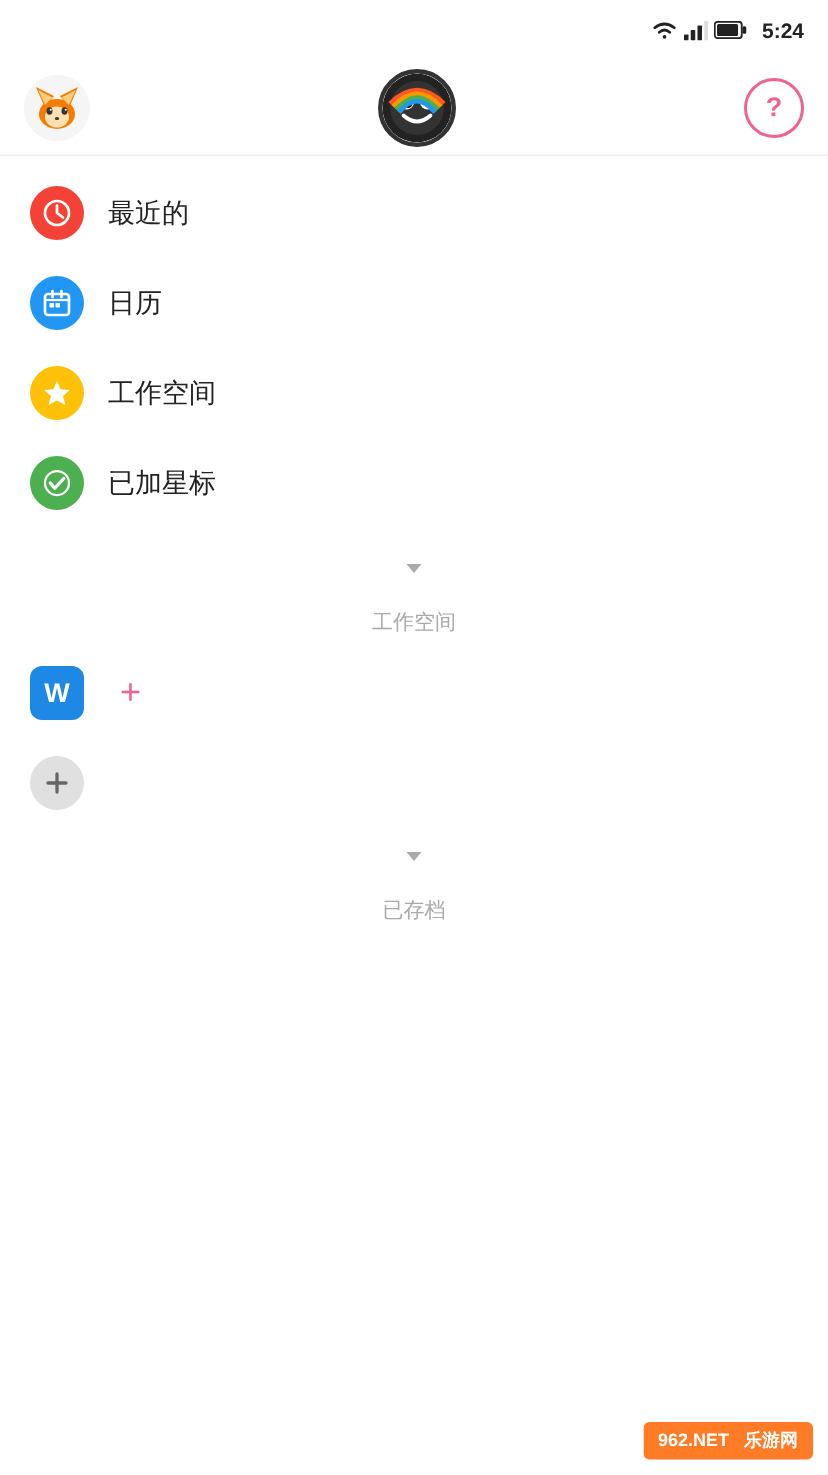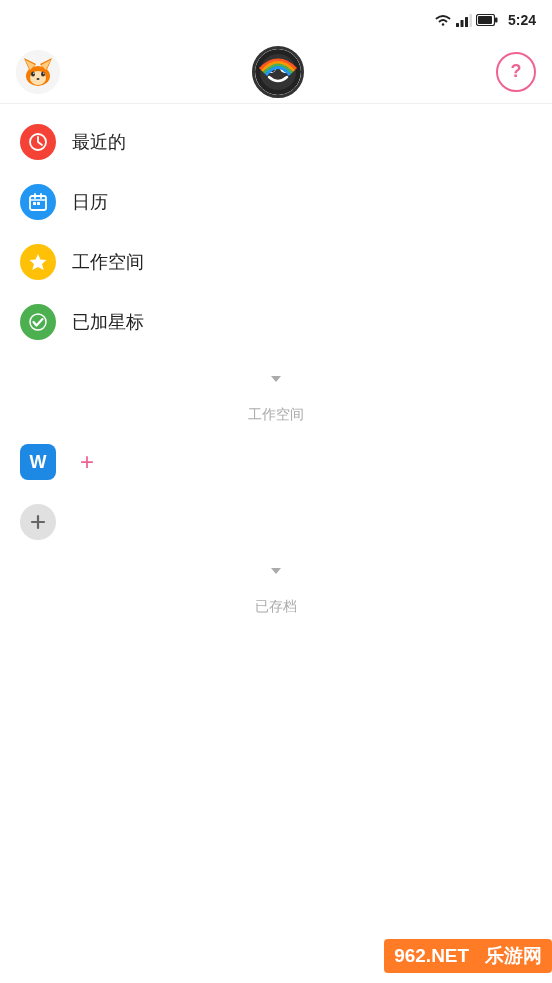--- a/index.html
+++ b/index.html
@@ -196,26 +196,26 @@
       overflow: hidden;
       display: flex;
       align-items: center;
       justify-content: center;
       border: 3px solid #333;
     }
 
     .watermark {
       position: fixed;
       bottom: 10px;
-      right: 0;
+      right: 10px;
       background: rgba(255,100,0,0.85);
       color: white;
       padding: 4px 10px;
       border-radius: 4px;
-      font-size: 19px;
+      font-size: 12px;
       font-weight: bold;
     }
   </style>
 </head>
 <body>
 
 <div class="status-bar">
   <div class="status-icons">
 
     <svg width="18" height="14" viewBox="0 0 18 14" fill="none">

